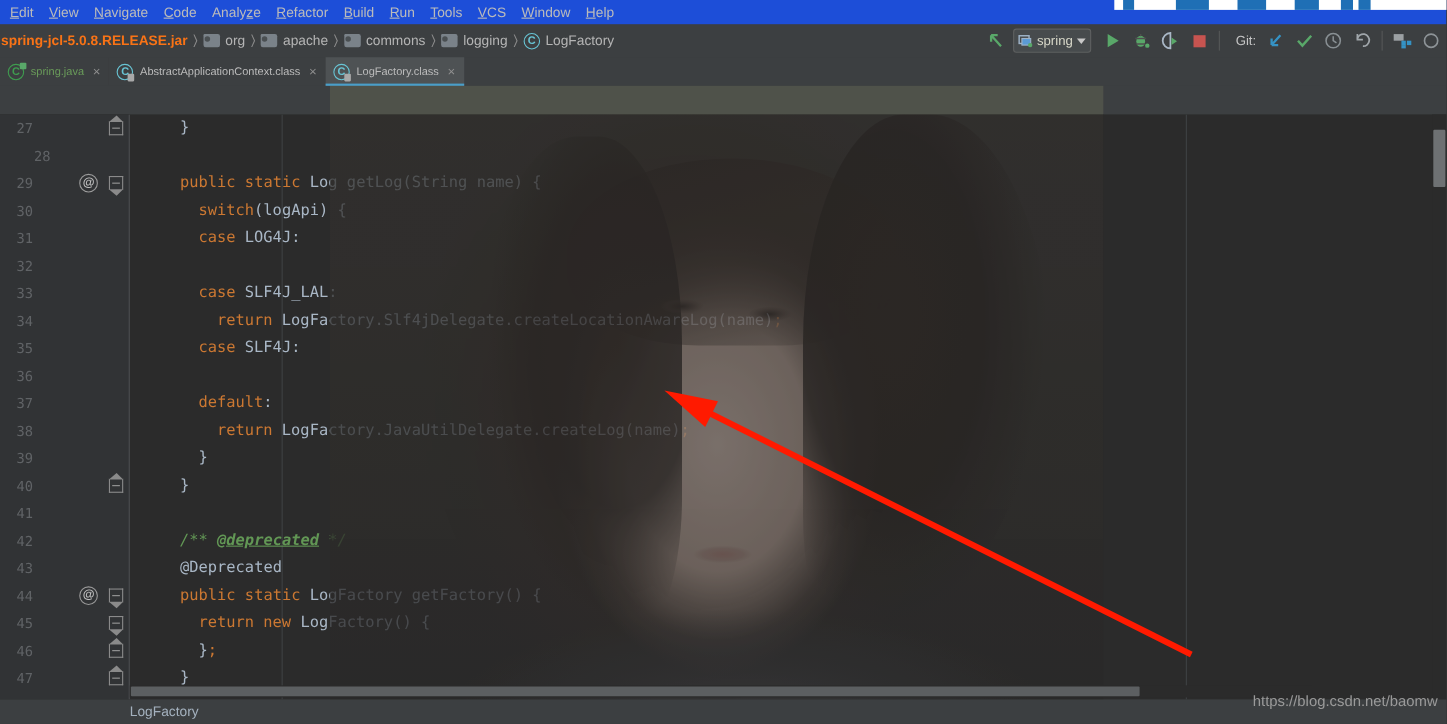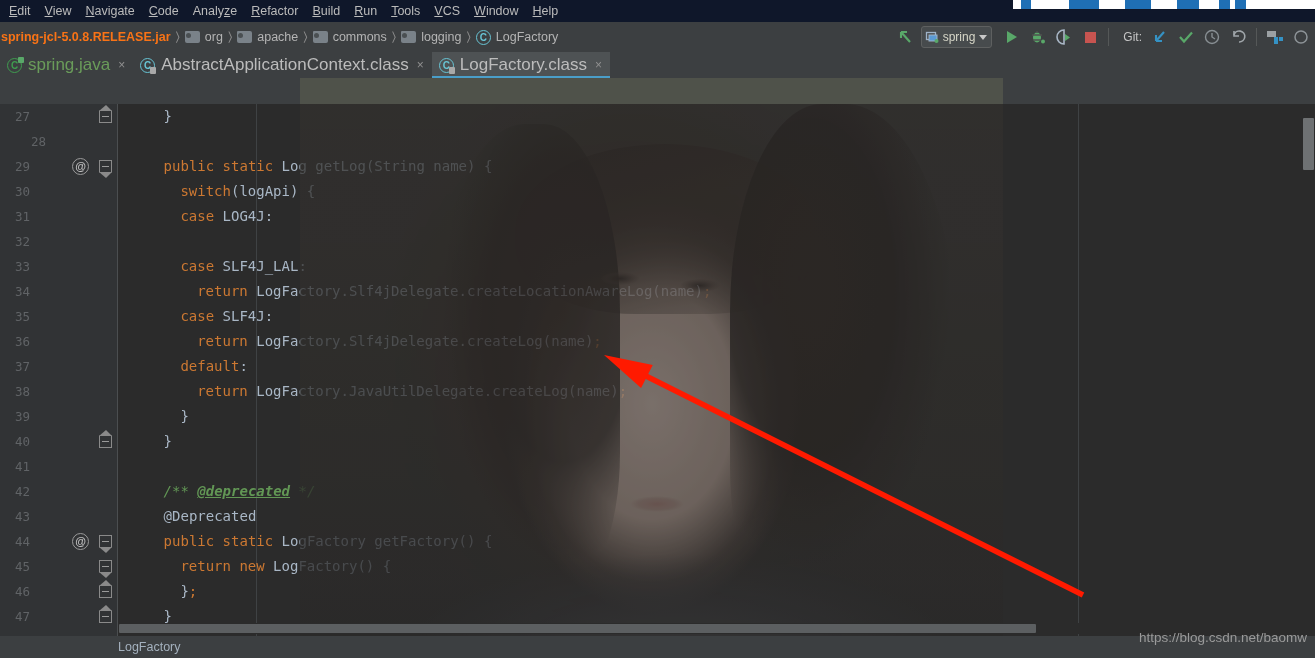--- a/index.html
+++ b/index.html
@@ -6,21 +6,21 @@
   html, body {
     width: 1315px; height: 658px; overflow: hidden;
     background: #3c3f41;
     font-family: "Liberation Sans", sans-serif;
   }
   #app { position: relative; width: 1315px; height: 658px; }
 
   
   .menubar {
     position: absolute; left: 0; top: 0; width: 1315px; height: 22px;
-    background: #0f172a; display: flex; align-items: center;
+    background: #1d4ed8; display: flex; align-items: center;
     padding-left: 2px;
   }
   .menu-item {
     font-size: 12.5px; color: #bbbbbb; padding: 0 7px; line-height: 22px;
     white-space: nowrap; cursor: default;
   }
   .menu-item u { text-decoration: underline; }
 
   
   .toolbar {
@@ -77,21 +77,21 @@
   }
   .tab {
     display: flex; align-items: center; gap: 6px; padding: 0 8px 0 7px;
     position: relative; cursor: default; background: #3c3f41;
   }
   .tab.sel { background: #4e5254; }
   .tab.sel:after {
     content: ""; position: absolute; left: 0; right: 0; bottom: 0; height: 2px;
     background: #4a9ec9;
   }
-  .tab .name { font-size: 17px; white-space: nowrap; color: #bcbcbc; }
+  .tab .name { font-size: 10px; white-space: nowrap; color: #bcbcbc; }
   .tab.java .name { color: #6a9c5a; }
   .tab .close { font-size: 12px; color: #909090; margin-left: 2px; }
   .ic-javafile {
     width: 15px; height: 15px; border-radius: 50%; border: 1.6px solid #3f9c4f;
     color: #3f9c4f; font-size: 10px; font-weight: bold; display: flex;
     align-items: center; justify-content: center; position: relative;
   }
   .ic-javafile:after {
     content:""; position:absolute; right:-3px; top:-2px; width:6px; height:6px;
     background:#59a869; border-radius:1px;
@@ -457,21 +457,20 @@
         <div class="line" style="top: 175px; position: absolute; left: 0px; right: 0px;">
           <span class="lnum">34</span>
           <span class="code" style="left: 197.2px;"><span class="kw">return </span><span class="id">LogFactory.Slf4jDelegate.createLocationAwareLog(name)</span><span class="semi">;</span></span>
         </div>
         <div class="line" style="top: 200px; position: absolute; left: 0px; right: 0px;">
           <span class="lnum">35</span>
           <span class="code" style="left: 180.4px;"><span class="kw">case </span><span class="id">SLF4J:</span></span>
         </div>
         <div class="line" style="top: 225px; position: absolute; left: 0px; right: 0px;">
           <span class="lnum">36</span>
-          <span class="code" style="left: 197.2px;"><span class="kw">return </span><span class="id">LogFactory.Slf4jDelegate.createLog(name)</span><span class="semi">;</span></span>
         </div>
         <div class="line" style="top: 250px; position: absolute; left: 0px; right: 0px;">
           <span class="lnum">37</span>
           <span class="code" style="left: 180.4px;"><span class="kw">default</span><span class="id">:</span></span>
         </div>
         <div class="line" style="top: 275px; position: absolute; left: 0px; right: 0px;">
           <span class="lnum">38</span>
           <span class="code" style="left: 197.2px;"><span class="kw">return </span><span class="id">LogFactory.JavaUtilDelegate.createLog(name)</span><span class="semi">;</span></span>
         </div>
         <div class="line" style="top: 300px; position: absolute; left: 0px; right: 0px;">

